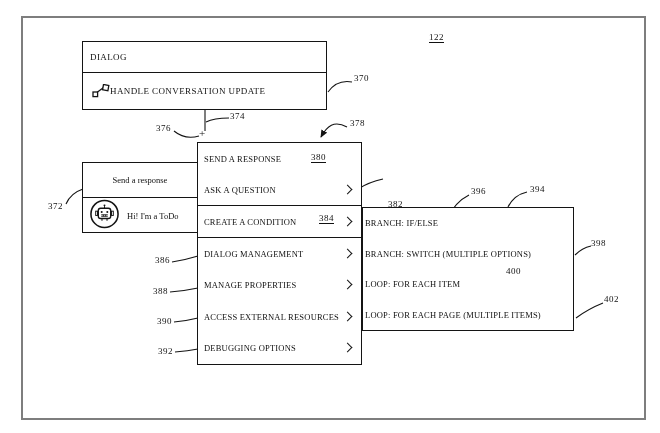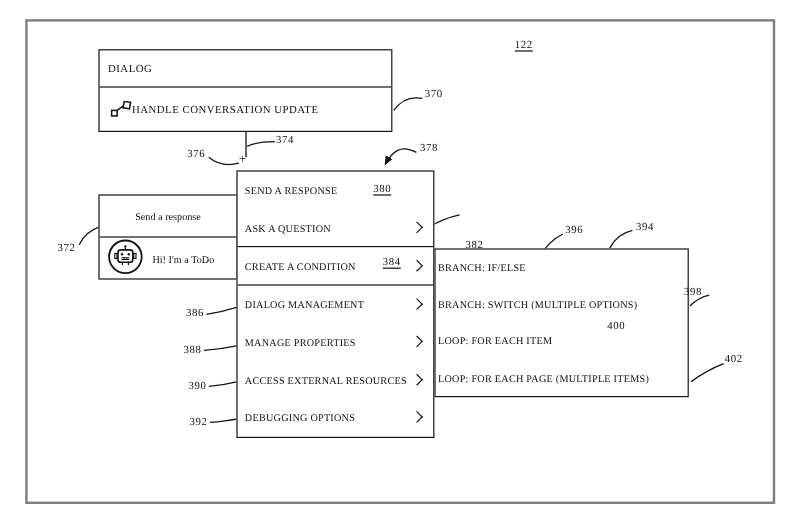--- a/index.html
+++ b/index.html
@@ -62,21 +62,21 @@
   .r380{left:311px;top:153px;}
   .r382{left:388px;top:172px;margin-top:28px;}
   .r384{left:319px;top:214px;}
   .r372{left:48px;top:202px;}
   .r386{left:155px;top:256px;}
   .r388{left:153px;top:287px;}
   .r390{left:157px;top:317px;}
   .r392{left:158px;top:347px;}
   .r394{left:530px;top:185px;}
   .r396{left:471px;top:187px;}
-  .r398{left:570px;top:239px;}
+  .r398{left:591px;top:239px;}
   .r400{left:506px;top:267px;}
   .r402{left:604px;top:295px;}
   .leaders{position:absolute;left:0;top:0;width:660px;height:433px;pointer-events:none;}
 </style>
 </head>
 <body>
 
 <div class="stage">
 
   <div class="fig-border"></div>

